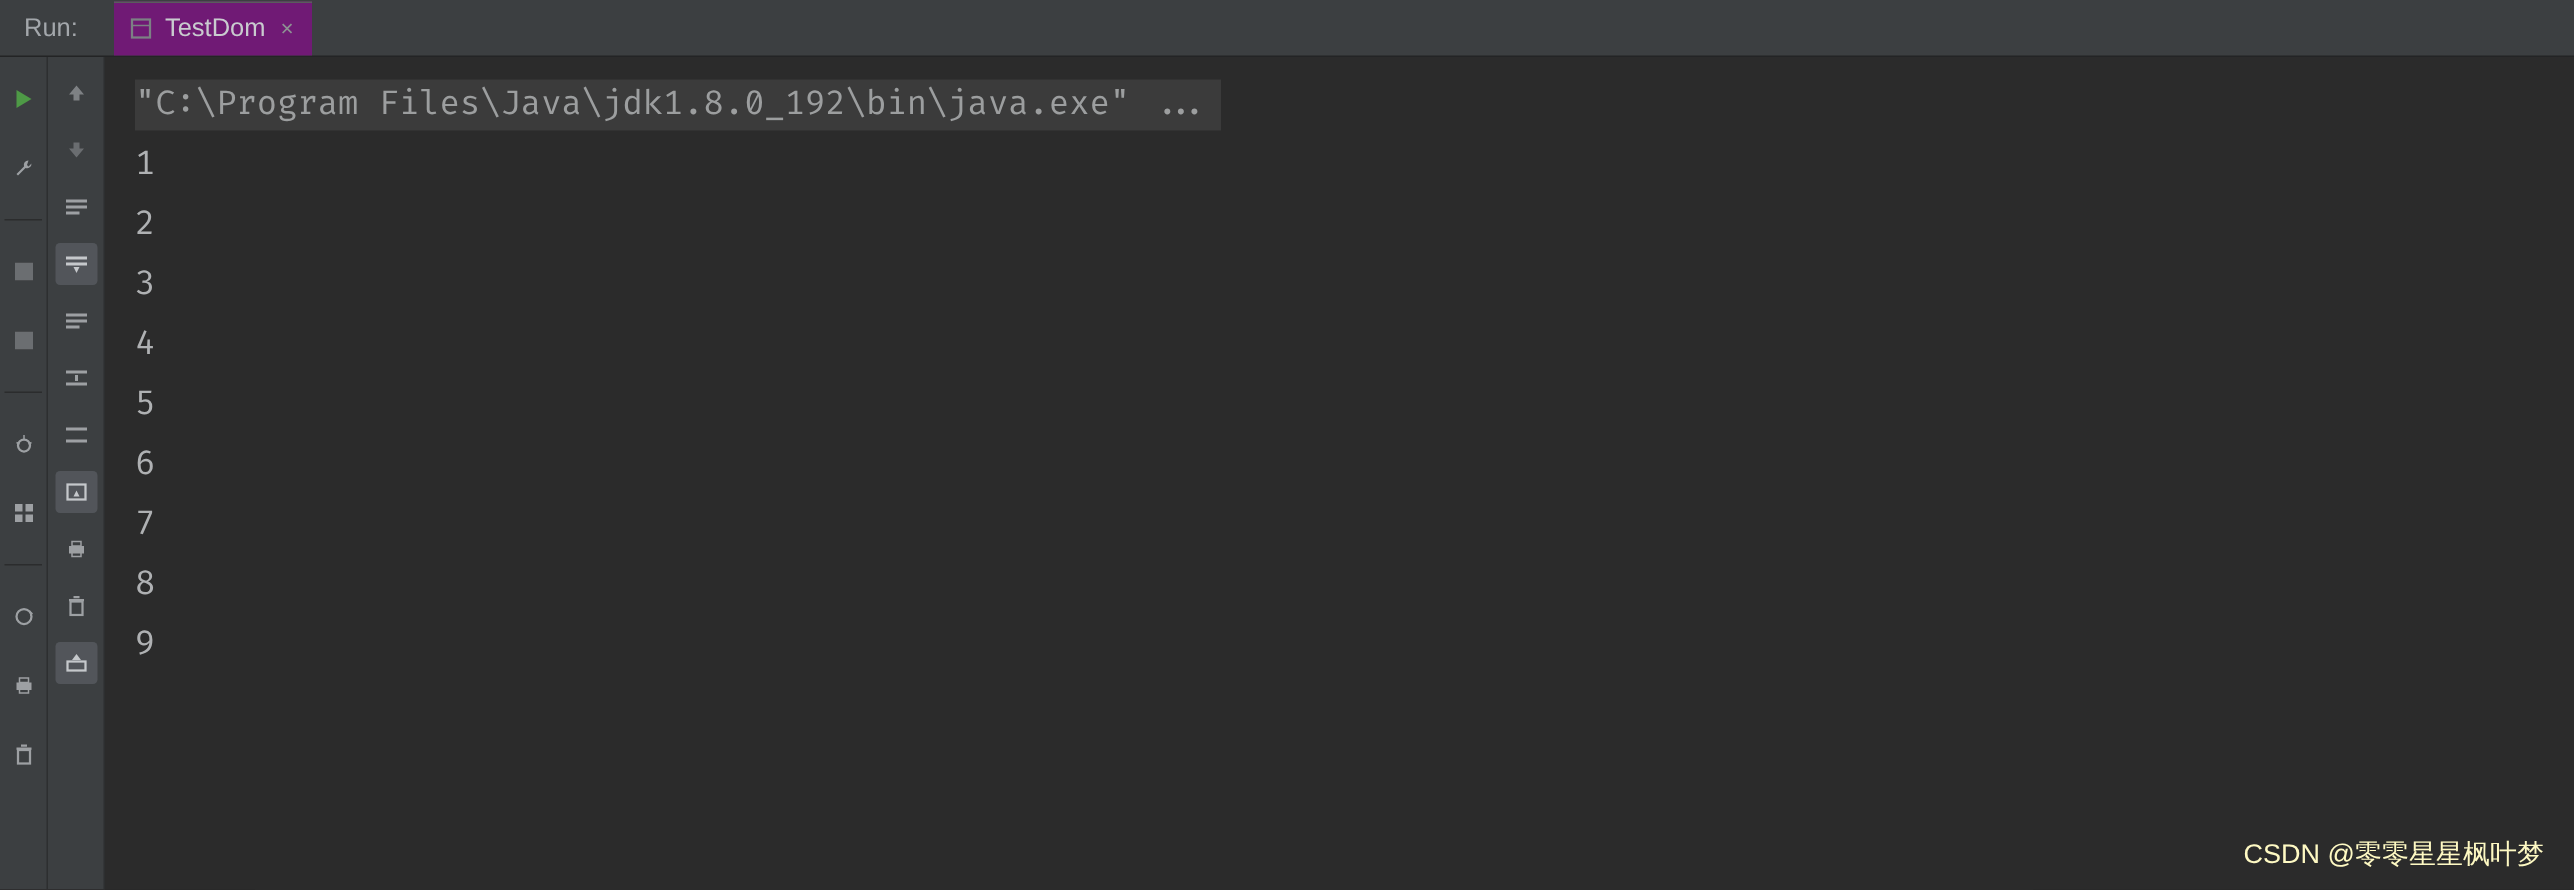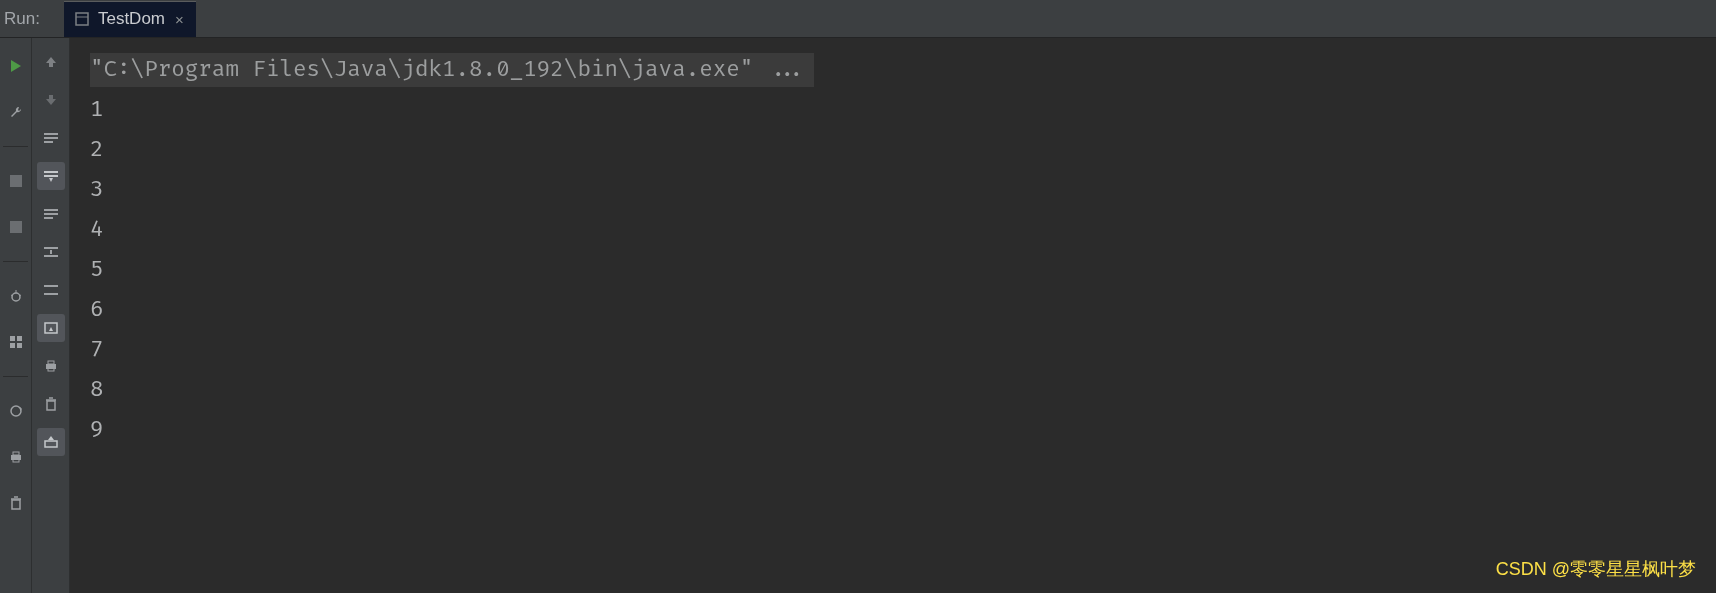--- a/index.html
+++ b/index.html
@@ -19,29 +19,29 @@
   height: 38px;
   background: #3c3f41;
   border-bottom: 1px solid #232425;
   display: flex;
   align-items: center;
   padding-left: 2px;
 }
 .run-label {
   color: #a3a7ab;
   font-size: 17px;
-  margin-left: 2px;
+  margin-left: 14px;
   margin-right: 24px;
 }
 .tab {
   display: flex;
   align-items: center;
   height: 36px;
   padding: 0 10px;
-  background: #0f172a;
+  background: #701a75;
   border-top: 1px solid #5a5c5d;
   gap: 8px;
 }
 .tab-icon svg { display: block; }
 .tab-title { color: #c9cbcf; font-size: 17px; }
 .tab-close { color: #8d9193; font-size: 15px; padding: 0 2px; cursor: pointer; }
 
 
 .body-area {
   display: flex;
@@ -112,21 +112,21 @@
   padding: 0 6px 0 0;
   line-height: 34px;
   color: #9c9e9f;
 }
 .console .line { color: #afb1b3; }
 
 .watermark {
   position: absolute;
   bottom: 12px;
   right: 20px;
-  color: #fde047;
+  color: #fef9c3;
   font-size: 18px;
   font-family: Arial, sans-serif;
 }
 </style>
 </head>
 <body>
 
 <div class="top-bar">
   <span class="run-label">Run:</span>
   <div class="tab">

